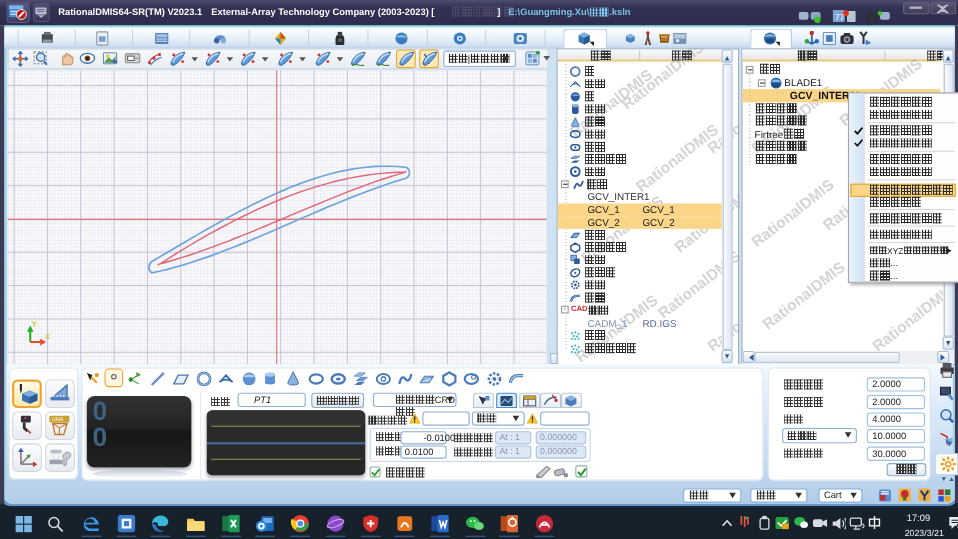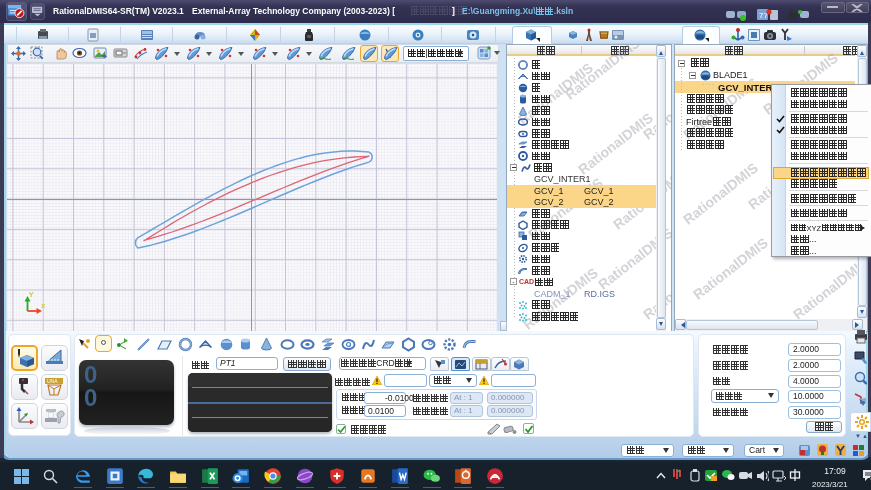--- a/index.html
+++ b/index.html
@@ -676,30 +676,30 @@
 <svg class="ab" style="left:462px;top:337px" width="15" height="15" viewBox="0 0 15 15">
       <path d="M2 11 Q3 4.5 9 4.5 L13.5 4.5" fill="none" stroke="#4a7ab8" stroke-width="2.8"></path>
       <path d="M2 11 Q3 4.5 9 4.5 L13.5 4.5" fill="none" stroke="#aacdf0" stroke-width="1"></path>
     </svg>
 <div class="ab" style="left:79px;top:360px;width:95px;height:65px;background:linear-gradient(#333 0%,#222 45%,#161616 50%,#222);border-radius:7px;box-shadow:0 2px 3px rgba(100,110,130,.5);"></div>
 <div class="ab" style="left:84px;top:364px;width:16px;height:22px;color:#3e6186;font-size:24px;font-weight:bold;line-height:21px;">0</div>
 <div class="ab" style="left:84px;top:387px;width:16px;height:22px;color:#3e6186;font-size:24px;font-weight:bold;line-height:21px;">0</div>
 <div class="ab" style="left:84px;top:427px;width:86px;height:8px;background:linear-gradient(#c6cdd8,rgba(220,228,240,0));border-radius:50%/60%;"></div>
 <div class="ab" style="left:182px;top:356px;width:1px;height:80px;background:#e4e8ee;"></div>
 <div class="ab" style="left:191px;top:360px;font-size:8.5px;color:#222;--zc:#333;"><b class="z"></b><b class="z"></b></div>
-<div class="ab" style="left:216px;top:357px;width:62px;height:13px;background:#fff;border:1px solid #8ab0d8;border-radius:3px;font-size:8.5px;color:#222;line-height:11px;padding-left:3px;font-style:italic;">PT1</div>
+<div class="ab" style="left:216px;top:357px;width:62px;height:13px;background:#fff;border:1px solid #8ab0d8;border-radius:3px;font-size:8.5px;color:#222;line-height:11px;padding-left:14px;font-style:italic;">PT1</div>
 <div class="ab" style="left:283px;top:357px;width:48px;height:14px;background:linear-gradient(#fdfdfe,#dfe8f2);border:1px solid #8aa8c8;border-radius:3px;font-size:9px;color:#222;--zc:#333;text-align:center;line-height:12px;"><b class="z"></b><b class="z"></b><b class="z"></b><b class="z"></b></div>
 <div class="ab" style="left:188px;top:373px;width:144px;height:59px;background:#2a2a2a;border-radius:5px;box-shadow:0 2px 3px rgba(100,110,130,.5);overflow:hidden;">
 <div class="ab" style="left:0;top:0;width:144px;height:14px;background:#303030;"></div>
 <div class="ab" style="left:4px;top:14px;width:136px;height:1px;background:#8a8a50;"></div>
 <div class="ab" style="left:0;top:29px;width:144px;height:2px;background:#4a6a9a;"></div>
 <div class="ab" style="left:4px;top:44px;width:136px;height:1px;background:#8a8a50;"></div>
 <div class="ab" style="left:0;top:46px;width:144px;height:13px;background:#262626;"></div>
 </div>
-<div class="ab" style="left:339px;top:357px;width:87px;height:13px;background:#fff;border:1px solid #8ab0d8;border-radius:3px;font-size:8.5px;color:#222;--zc:#333;line-height:11px;padding-left:0;"><b class="z"></b><b class="z"></b><b class="z"></b><b class="z"></b>CRD<b class="z"></b><b class="z"></b></div>
+<div class="ab" style="left:339px;top:357px;width:76px;height:13px;background:#fff;border:1px solid #8ab0d8;border-radius:3px;font-size:8.5px;color:#222;--zc:#333;line-height:11px;padding-left:19px;"><b class="z"></b><b class="z"></b><b class="z"></b><b class="z"></b>CRD<b class="z"></b><b class="z"></b></div>
 <div class="ab" style="left:406px;top:361px;width:0;height:0;border:3.5px solid transparent;border-top:5px solid #333;"></div>
 <div class="ab" style="left:430px;top:357px;width:98px;height:14px;"></div>
 <div class="ab" style="left:430px;top:357px;width:19px;height:14px;background:linear-gradient(#fdfdfe,#e8eef6);border:1px solid #b8c8da;border-radius:3px 3px 0 0;"></div>
 <div class="ab" style="left:451px;top:357px;width:19px;height:14px;background:#d8eafc;border:1px solid #4a90d8;border-radius:3px 3px 0 0;"></div>
 <div class="ab" style="left:472px;top:357px;width:19px;height:14px;background:linear-gradient(#fdfdfe,#e8eef6);border:1px solid #b8c8da;border-radius:3px 3px 0 0;"></div>
 <div class="ab" style="left:491px;top:357px;width:19px;height:14px;background:linear-gradient(#fdfdfe,#e8eef6);border:1px solid #b8c8da;border-radius:3px 3px 0 0;"></div>
 <div class="ab" style="left:510px;top:357px;width:19px;height:14px;background:linear-gradient(#fdfdfe,#e8eef6);border:1px solid #b8c8da;border-radius:3px 3px 0 0;"></div>
 <svg class="ab" style="left:432px;top:357px" width="15" height="15" viewBox="0 0 15 15">
       <path d="M3 3 l4 8 l1.5 -3.5 L12 6 Z" fill="#334"></path>
       <rect x="9" y="3" width="4" height="4" fill="#5b8fd0"></rect>
@@ -962,19 +962,19 @@
 <svg class="ab" style="left:772px;top:468px" width="14" height="15" viewBox="0 0 14 15">
       <rect x="1" y="3" width="10" height="7" rx="1" fill="none" stroke="#d8dce2" stroke-width="1.2"></rect>
       <path d="M4 13 h6 M6 10 v3" stroke="#d8dce2" stroke-width="1.2"></path>
       <path d="M12 8 l2 2 l-2 2" stroke="#d8dce2" fill="none"></path>
     </svg>
 <svg class="ab" style="left:788px;top:468px" width="14" height="14" viewBox="0 0 14 14">
       <rect x="2.5" y="4" width="9" height="6" fill="none" stroke="#f0f2f4" stroke-width="1.3"></rect>
       <path d="M7 1 V13" stroke="#f0f2f4" stroke-width="1.3"></path>
     </svg>
 <div class="ab" style="left:812px;top:466px;width:46px;height:10px;font-size:8.5px;color:#f0f2f4;text-align:center;">17:09</div>
-<div class="ab" style="left:812px;top:480px;width:46px;height:10px;font-size:8px;color:#f0f2f4;text-align:left;">2023/3/21</div>
+<div class="ab" style="left:812px;top:480px;width:46px;height:10px;font-size:8px;color:#f0f2f4;text-align:right;">2023/3/21</div>
 <svg class="ab" style="left:862px;top:468px" width="14" height="14" viewBox="0 0 14 14">
       <path d="M1 2 h12 v8 h-7 l-3 3 v-3 h-2 Z" fill="#e8ecf0"></path>
       <path d="M3 5 h8 M3 7 h6" stroke="#16212c" stroke-width="1"></path>
       <circle cx="11" cy="11" r="3" fill="#fff" stroke="#16212c"></circle>
       <text x="9.8" y="13" font-size="5" fill="#16212c">1</text>
     </svg>
 </div>
 </body></html>

